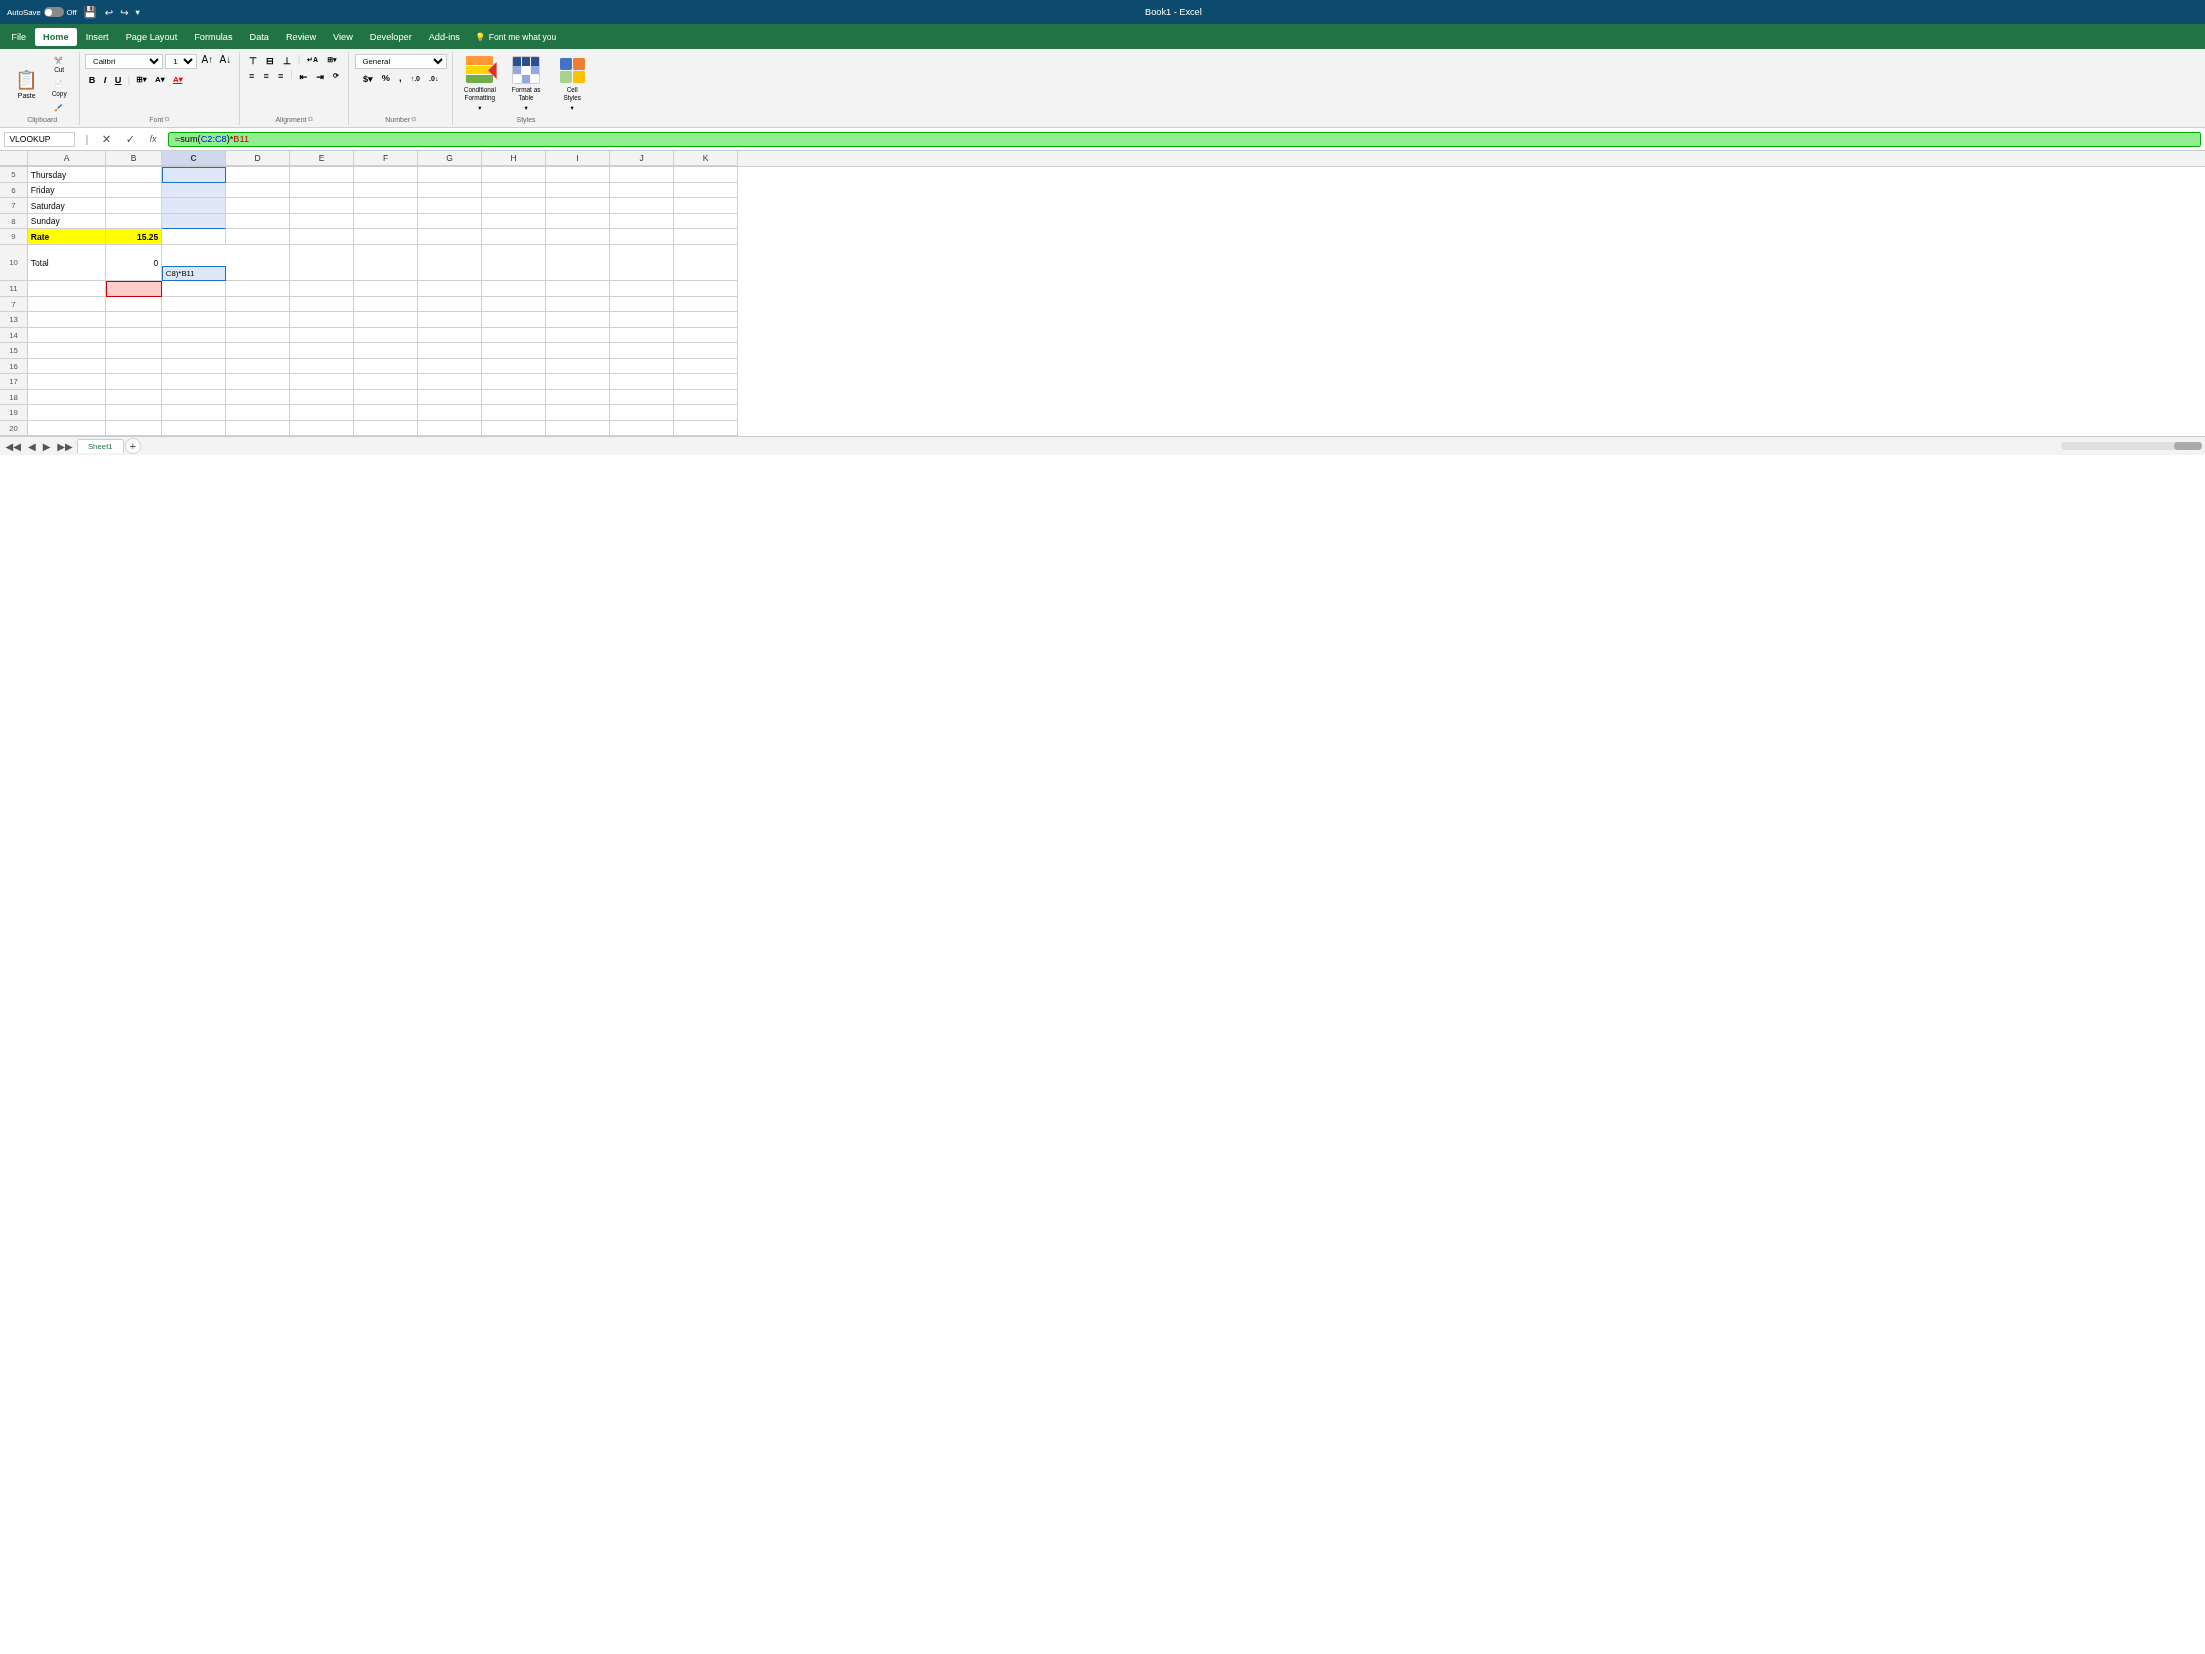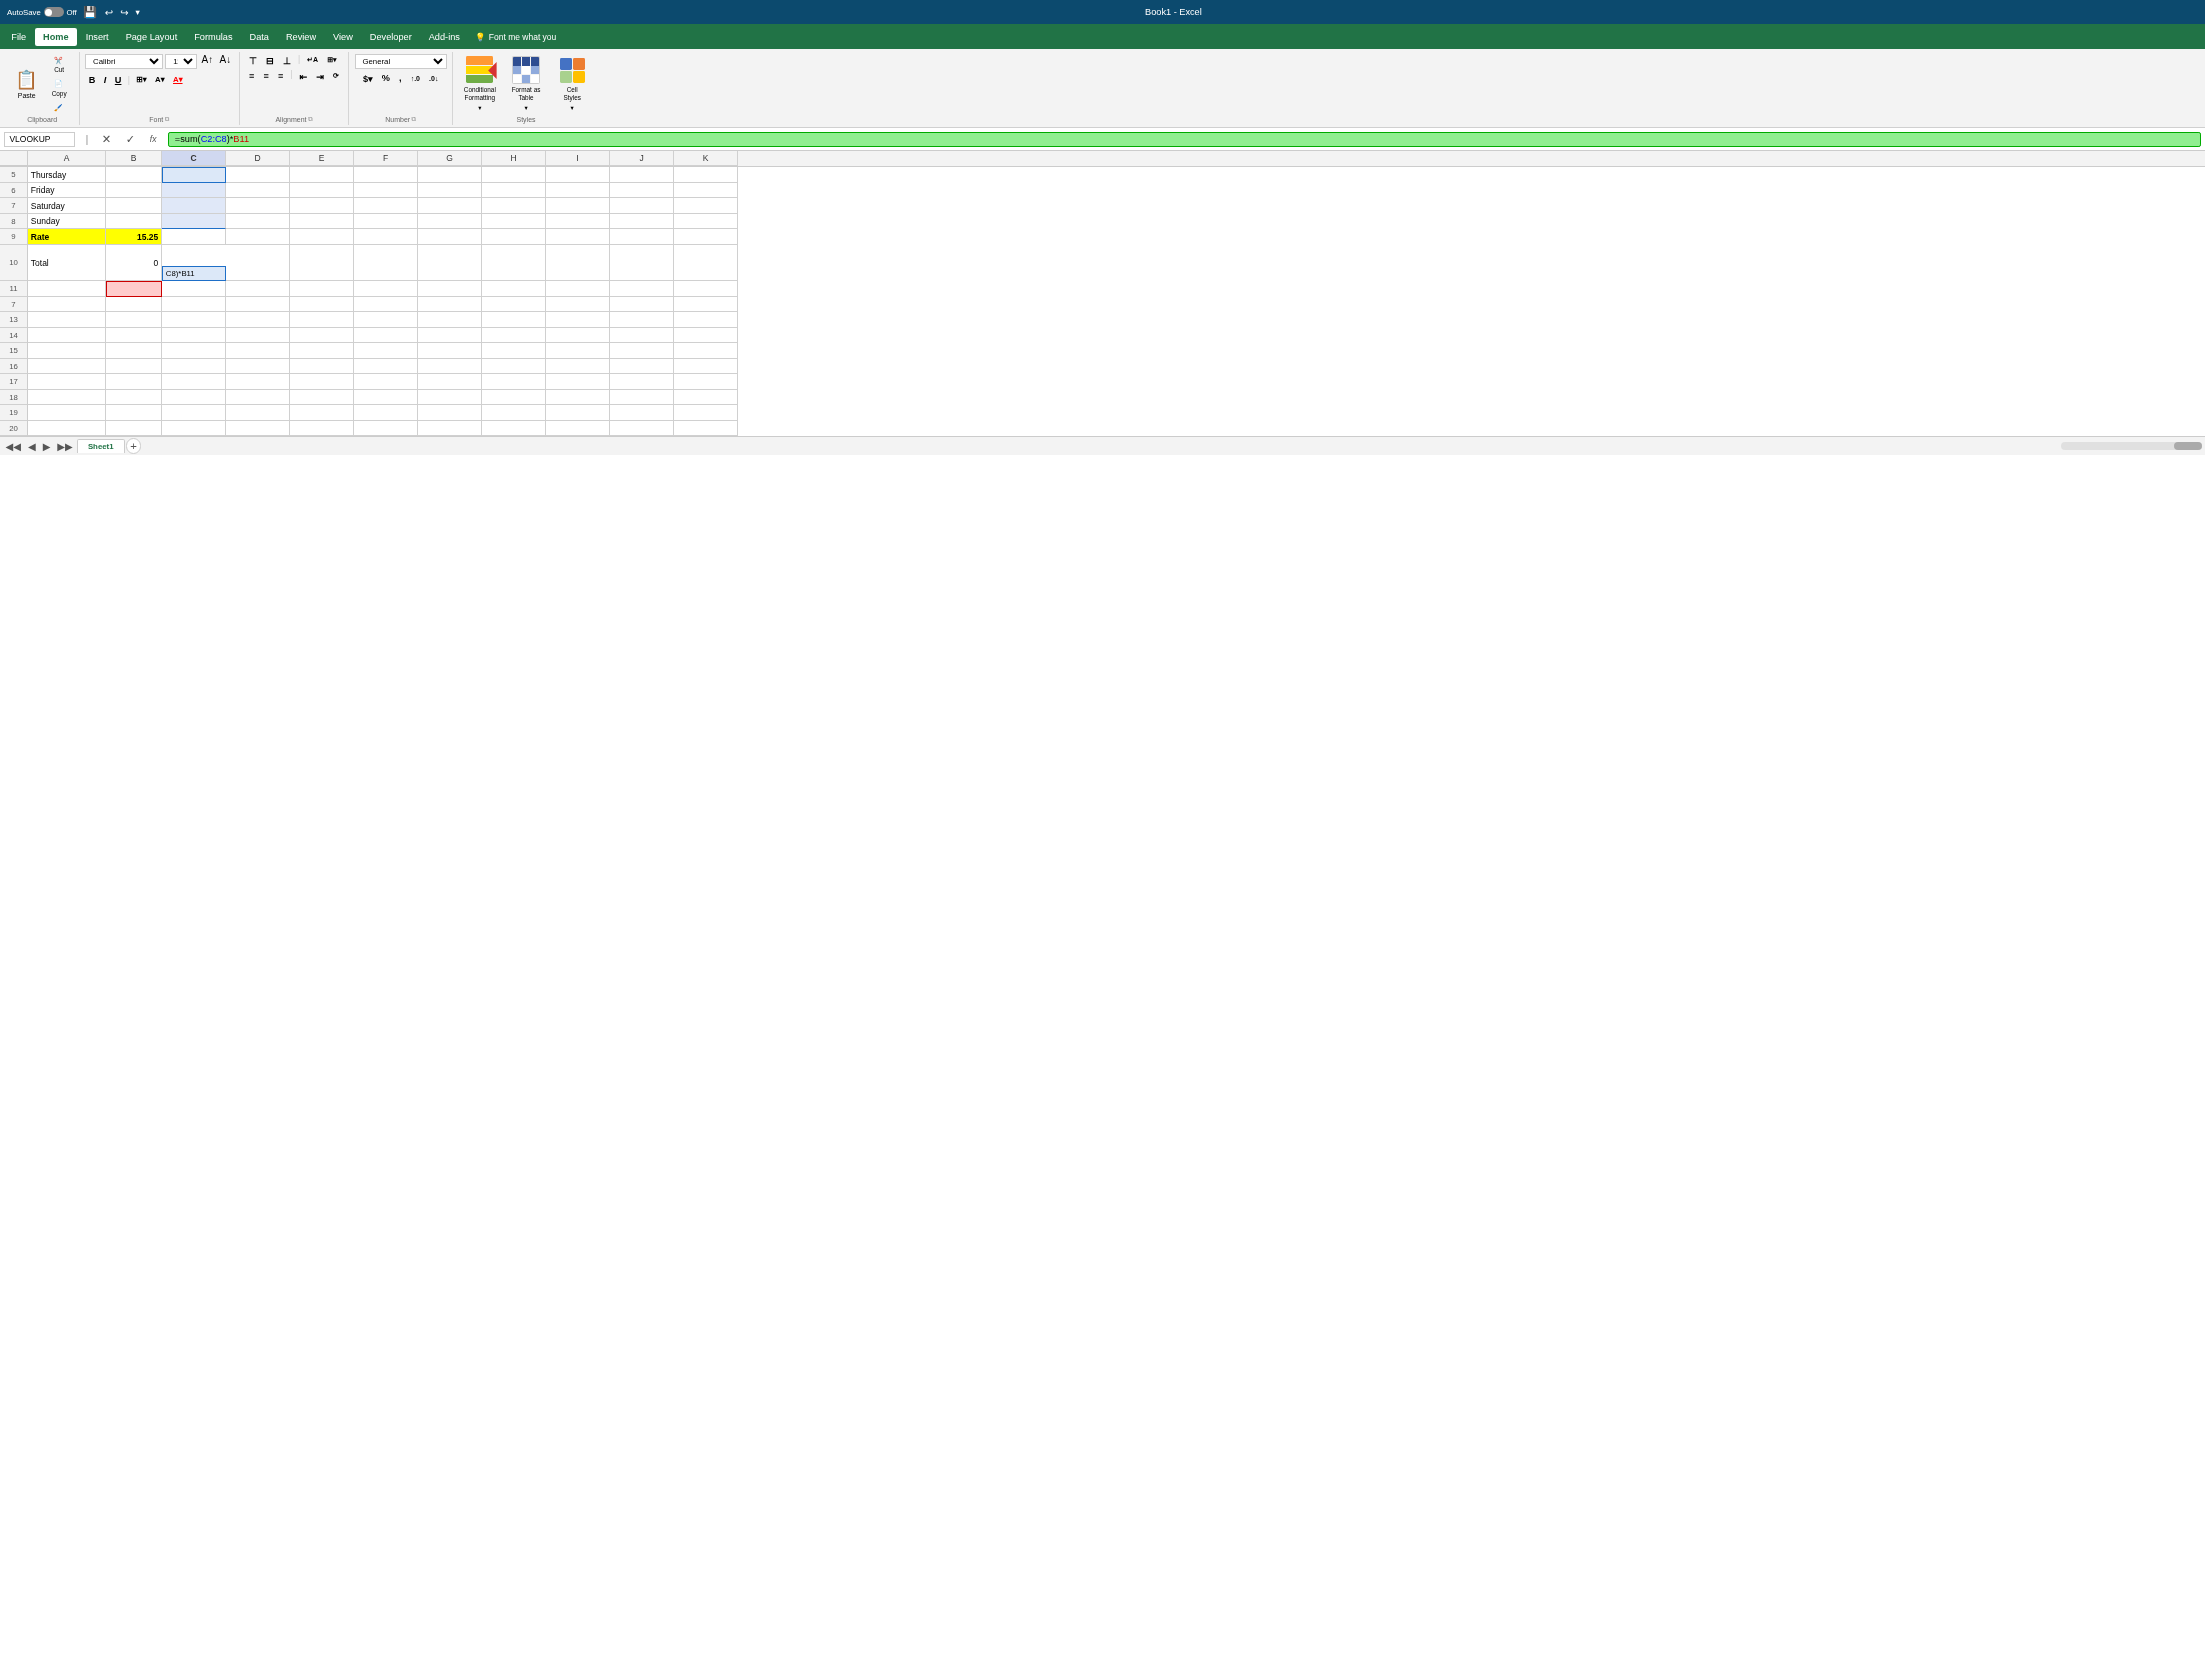--- a/index.html
+++ b/index.html
@@ -300,21 +300,21 @@
       font-size: 7.8px;
       cursor: pointer;
       border: 0.7px solid transparent;
       border-bottom: none;
       border-radius: 2.1px 2.1px 0 0;
     }
     .sheet-tab.active {
       background: white;
       border-color: #ccc;
       color: #217346;
-      font-weight: 700;
+      font-weight: 400;
     }
     .add-sheet-btn {
       width: 15.5px; height: 15.5px;
       border: 0.7px solid #ccc;
       border-radius: 50%;
       background: white;
       display: flex; align-items: center; justify-content: center;
       cursor: pointer;
       font-size: 11.3px; color: #555;
     }

